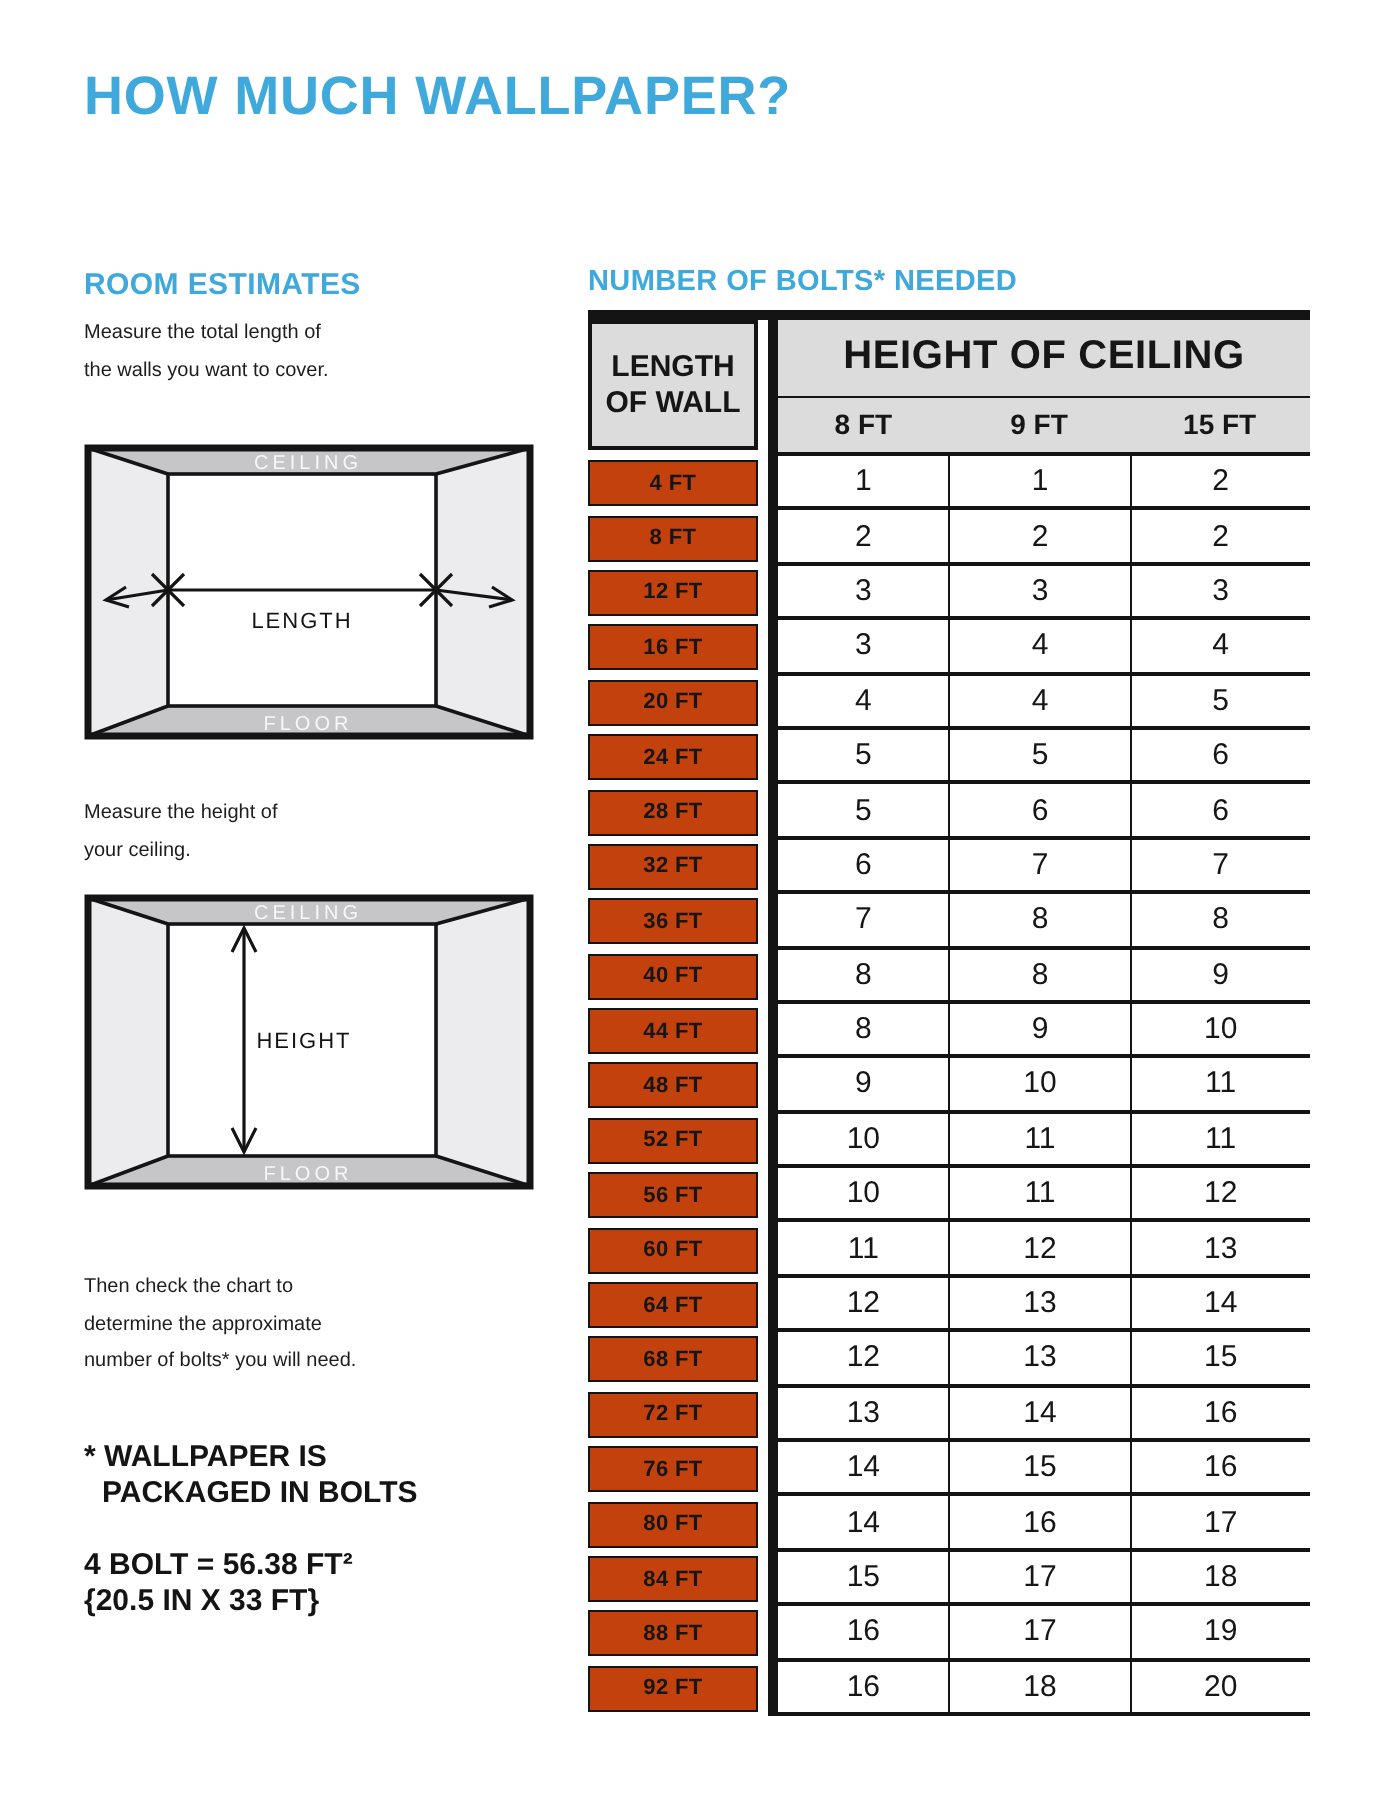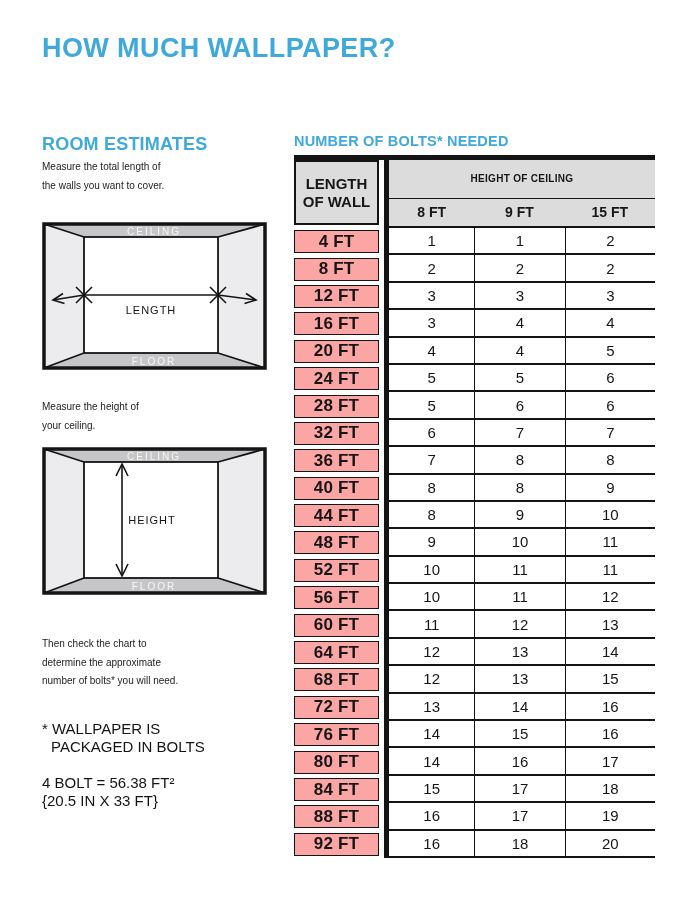--- a/index.html
+++ b/index.html
@@ -8,54 +8,54 @@
     background:#ffffff;color:#161616;
     font-family:"Liberation Sans",sans-serif;
     -webkit-font-smoothing:antialiased;
   }
   .abs{position:absolute;}
   .page-title{
     left:42px;top:33px;font-size:27px;font-weight:bold;
     color:#3FA9DC;letter-spacing:0.4px;margin:0;
   }
   .section-heading{
-    font-size:18px;font-weight:bold;color:#3FA9DC;letter-spacing:0.2px;
+    font-size:15px;font-weight:bold;color:#3FA9DC;letter-spacing:0.2px;
   }
   .step{
     font-size:10px;line-height:18.5px;white-space:pre-line;color:#1d1d1d;
   }
   .footnote{
-    font-size:15px;line-height:18px;font-weight:normal;white-space:pre-line;color:#141414;
+    font-size:15px;line-height:18px;font-weight:bold;white-space:pre-line;color:#141414;
   }
   .hang{padding-left:9px;text-indent:-9px;}
   .table-heading{
     left:294px;top:133px;width:361px;
     font-size:14.5px;font-weight:bold;color:#3FA9DC;letter-spacing:0.2px;
   }
   
   .bolts-table{
     border-collapse:separate;border-spacing:0;table-layout:fixed;
     width:361px;border-top:5px solid #141414;
   }
   .bolts-table td{box-sizing:border-box;padding:0;vertical-align:middle;}
   td.lbl{width:90px;padding-right:5px;}
   .lblbox{
-    height:21px;border:1.5px solid #141414;background:#fca5a5;
+    height:21px;border:1.5px solid #141414;background:#c2410c;
     display:flex;align-items:center;justify-content:center;
-    font-weight:bold;font-size:17px;letter-spacing:0.2px;
+    font-weight:bold;font-size:11px;letter-spacing:0.2px;
   }
   .lblbox-tall{
     height:61px;margin-bottom:3px;border:2px solid #141414;background:#DCDCDC;
     display:flex;align-items:center;justify-content:center;
     font-weight:bold;font-size:15px;line-height:17.5px;
     text-align:center;white-space:pre-line;
   }
   td.group{
     background:#DCDCDC;border-left:5px solid #141414;border-bottom:1.5px solid #141414;
-    height:37px;text-align:center;font-weight:bold;font-size:10px;letter-spacing:0.3px;
+    height:37px;text-align:center;font-weight:bold;font-size:20px;letter-spacing:0.3px;
   }
   td.sub{
     background:#DCDCDC;border-bottom:2.5px solid #141414;height:28px;
     text-align:center;font-weight:bold;font-size:14px;
   }
   td.sub.c0{border-left:5px solid #141414;}
   td.val{
     border-bottom:2px solid #141414;text-align:center;font-size:15px;height:27.4px;
   }
   td.val.c0{border-left:5px solid #141414;}

